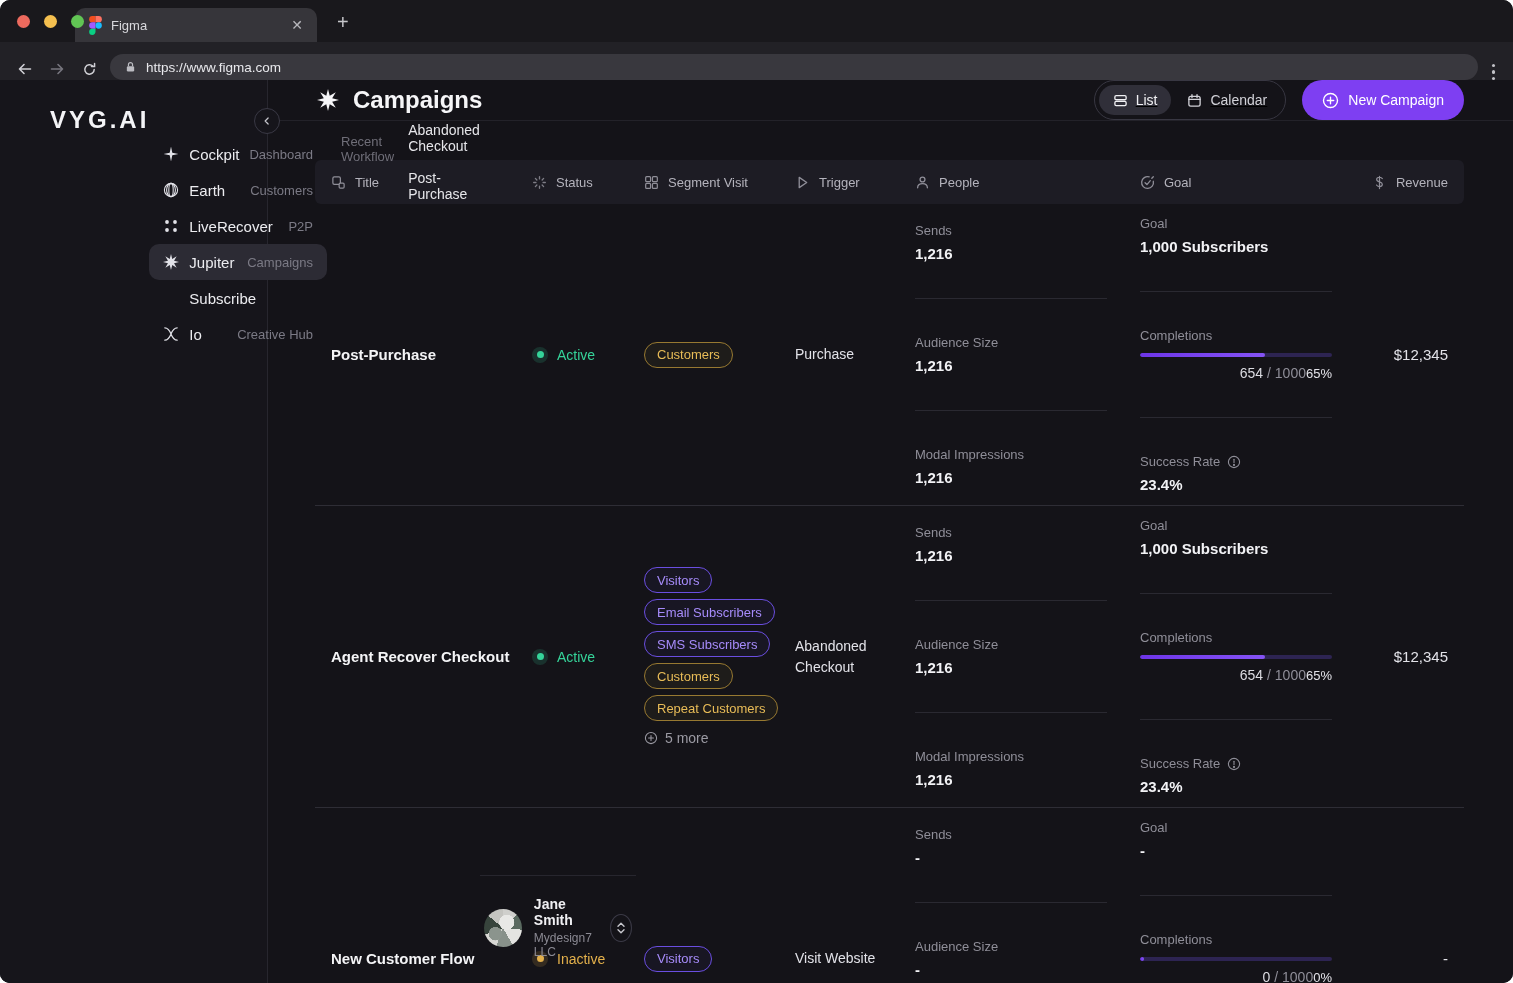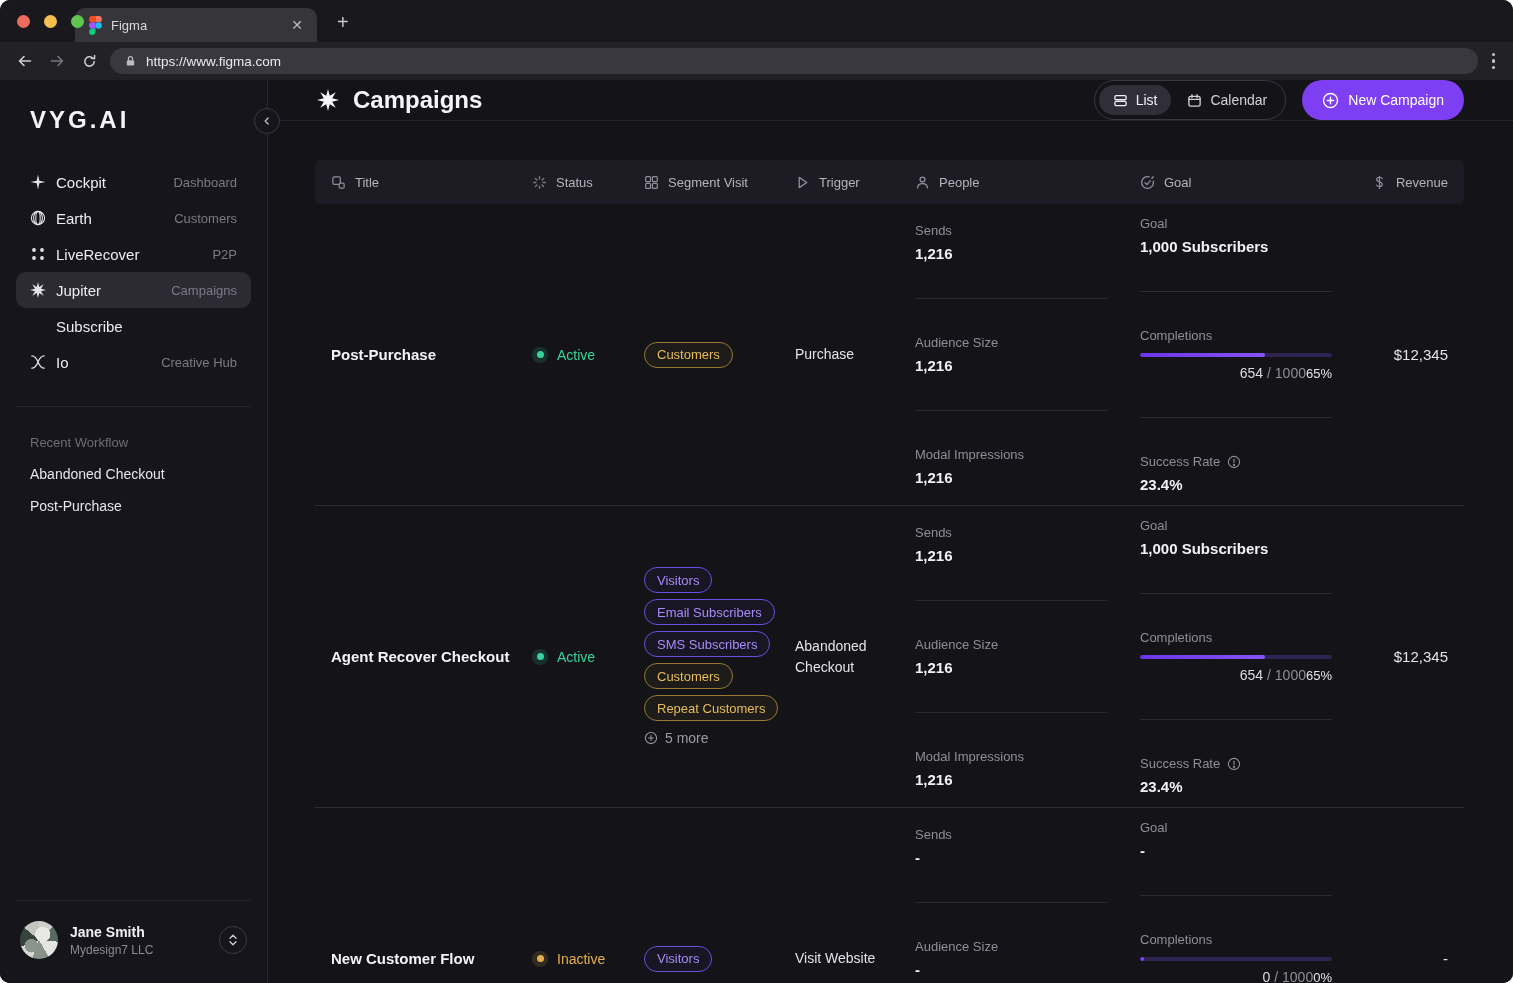--- a/index.html
+++ b/index.html
@@ -10,30 +10,30 @@
   .tabstrip{height:42px;background:#19181c;display:flex;align-items:flex-end;position:relative;}
   .traffic{position:absolute;left:17px;top:15px;display:flex;gap:14px;}
   .light{width:13px;height:13px;border-radius:50%;}
   .light.red{background:#ed6a5e;}
   .light.yellow{background:#f4bf4f;}
   .light.green{background:#61c554;}
   .tab{margin-left:75px;width:242px;height:34px;background:#36353a;border-radius:10px 10px 0 0;display:flex;align-items:center;padding:0 10px 0 14px;gap:9px;}
   .tab-title{font-size:13px;color:#d8d8dc;flex:1;}
   .tab-close{color:#b8b8bd;font-size:14px;line-height:1;cursor:default;padding:2px 4px;}
   .newtab{margin:0 0 8px 14px;color:#c6c6ca;font-size:20px;line-height:1;padding:2px 6px;}
-  .toolbar{height:38px;background:#222126;display:flex;align-items:center;padding:0 14px;gap:10px;}
+  .toolbar{height:38px;background:#222126;display:flex;align-items:flex-end;padding:0 14px;gap:10px;}
   .nav-btn{width:22px;height:22px;display:flex;align-items:center;justify-content:center;}
   .urlbar{flex:1;height:26px;background:#39383e;border-radius:13px;display:flex;align-items:center;padding:0 14px;gap:9px;}
   .url-text{font-size:13.5px;color:#e8e8ec;}
   .kebab{display:flex;flex-direction:column;gap:3px;align-items:center;padding:0 4px;}
   .kebab i{width:3.5px;height:3.5px;border-radius:50%;background:#c2c2c7;display:block;}
 
   
   .app{display:flex;height:903px;background:#141318;}
-  .sidebar{width:268px;background:#16151b;border-right:1px solid #27262e;display:flex;flex-direction:column;padding:26px 16px 20px;position:relative;}
+  .sidebar{width:268px;background:#16151b;border-right:1px solid #27262e;display:flex;flex-direction:row;padding:26px 36px 20px;position:relative;}
   .collapse-btn{position:absolute;right:-13px;top:28px;width:26px;height:26px;border-radius:50%;background:#16151b;border:1px solid #3a3945;display:flex;align-items:center;justify-content:center;z-index:5;}
   .logo{font-size:24px;font-weight:600;letter-spacing:3px;color:#f4f4f7;padding-left:14px;}
   .nav{margin-top:30px;display:flex;flex-direction:column;}
   .nav-item{height:36px;border-radius:10px;display:flex;align-items:center;padding:0 14px;gap:10px;cursor:default;}
   .nav-item.active{background:#2c2b34;}
   .nav-icon{width:16px;height:16px;display:flex;align-items:center;justify-content:center;color:#e2e2e8;flex:none;}
   .nav-name{font-size:15px;color:#ececf0;flex:1;}
   .nav-ctx{font-size:13px;color:#7b7a85;}
   .side-div{border-top:1px solid #27262e;margin:26px 0 0;}
   .recent-head{margin-top:28px;font-size:13px;color:#6f6e78;padding-left:14px;}
@@ -46,21 +46,21 @@
     conic-gradient(#cfcfcc 0 45deg,#5a6a60 45deg 95deg,#e4e4e1 95deg 150deg,#88918a 150deg 200deg,#d8d8d4 200deg 250deg,#37443c 250deg 310deg,#c4c4c0 310deg 360deg);}
   .p-name{font-size:14px;font-weight:600;color:#f0f0f3;}
   .p-org{font-size:12px;color:#8b8a93;margin-top:3px;}
   .p-select{margin-left:auto;width:28px;height:28px;border-radius:50%;border:1px solid #3a3945;display:flex;align-items:center;justify-content:center;}
 
   
   .main{flex:1;display:flex;flex-direction:column;overflow:hidden;}
   .main-header{height:90px;display:flex;align-items:center;padding:0 49px;border-bottom:1px solid #232229;gap:16px;}
   .page-title-wrap{display:flex;align-items:center;gap:14px;flex:1;}
   .page-title{font-size:24px;font-weight:700;color:#f6f6f8;}
-  .view-toggle{display:flex;align-items:center;border:1px solid #383742;border-radius:20px;padding:4px;gap:2px;}
+  .view-toggle{display:flex;align-items:center;border:1px solid #383742;border-radius:20px;padding:4px;gap:2px;text-decoration:underline;}
   .toggle-btn{height:30px;border-radius:15px;display:flex;align-items:center;gap:8px;padding:0 14px;font-size:14px;color:#d2d2d8;background:transparent;border:none;font-family:inherit;}
   .toggle-btn.active{background:#302f39;color:#f0f0f3;}
   .btn-new{height:40px;border-radius:20px;background:#7e3ff2;border:none;display:flex;align-items:center;gap:9px;padding:0 20px;font-size:14px;font-weight:500;color:#ffffff;font-family:inherit;}
 
   .table-wrap{margin:39px 49px 0 47px;}
   .thead,.trow{display:grid;grid-template-columns:201px 112px 151px 120px 225px 225px 1fr;padding-left:16px;}
   .thead{height:44px;background:#1d1c24;border-radius:6px;align-items:center;}
   .hcell{display:flex;align-items:center;gap:9px;font-size:13px;color:#b4b3bc;}
   .hcell svg{color:#8f8e98;flex:none;}
   .hcell.rev{justify-content:flex-end;padding-right:16px;}

